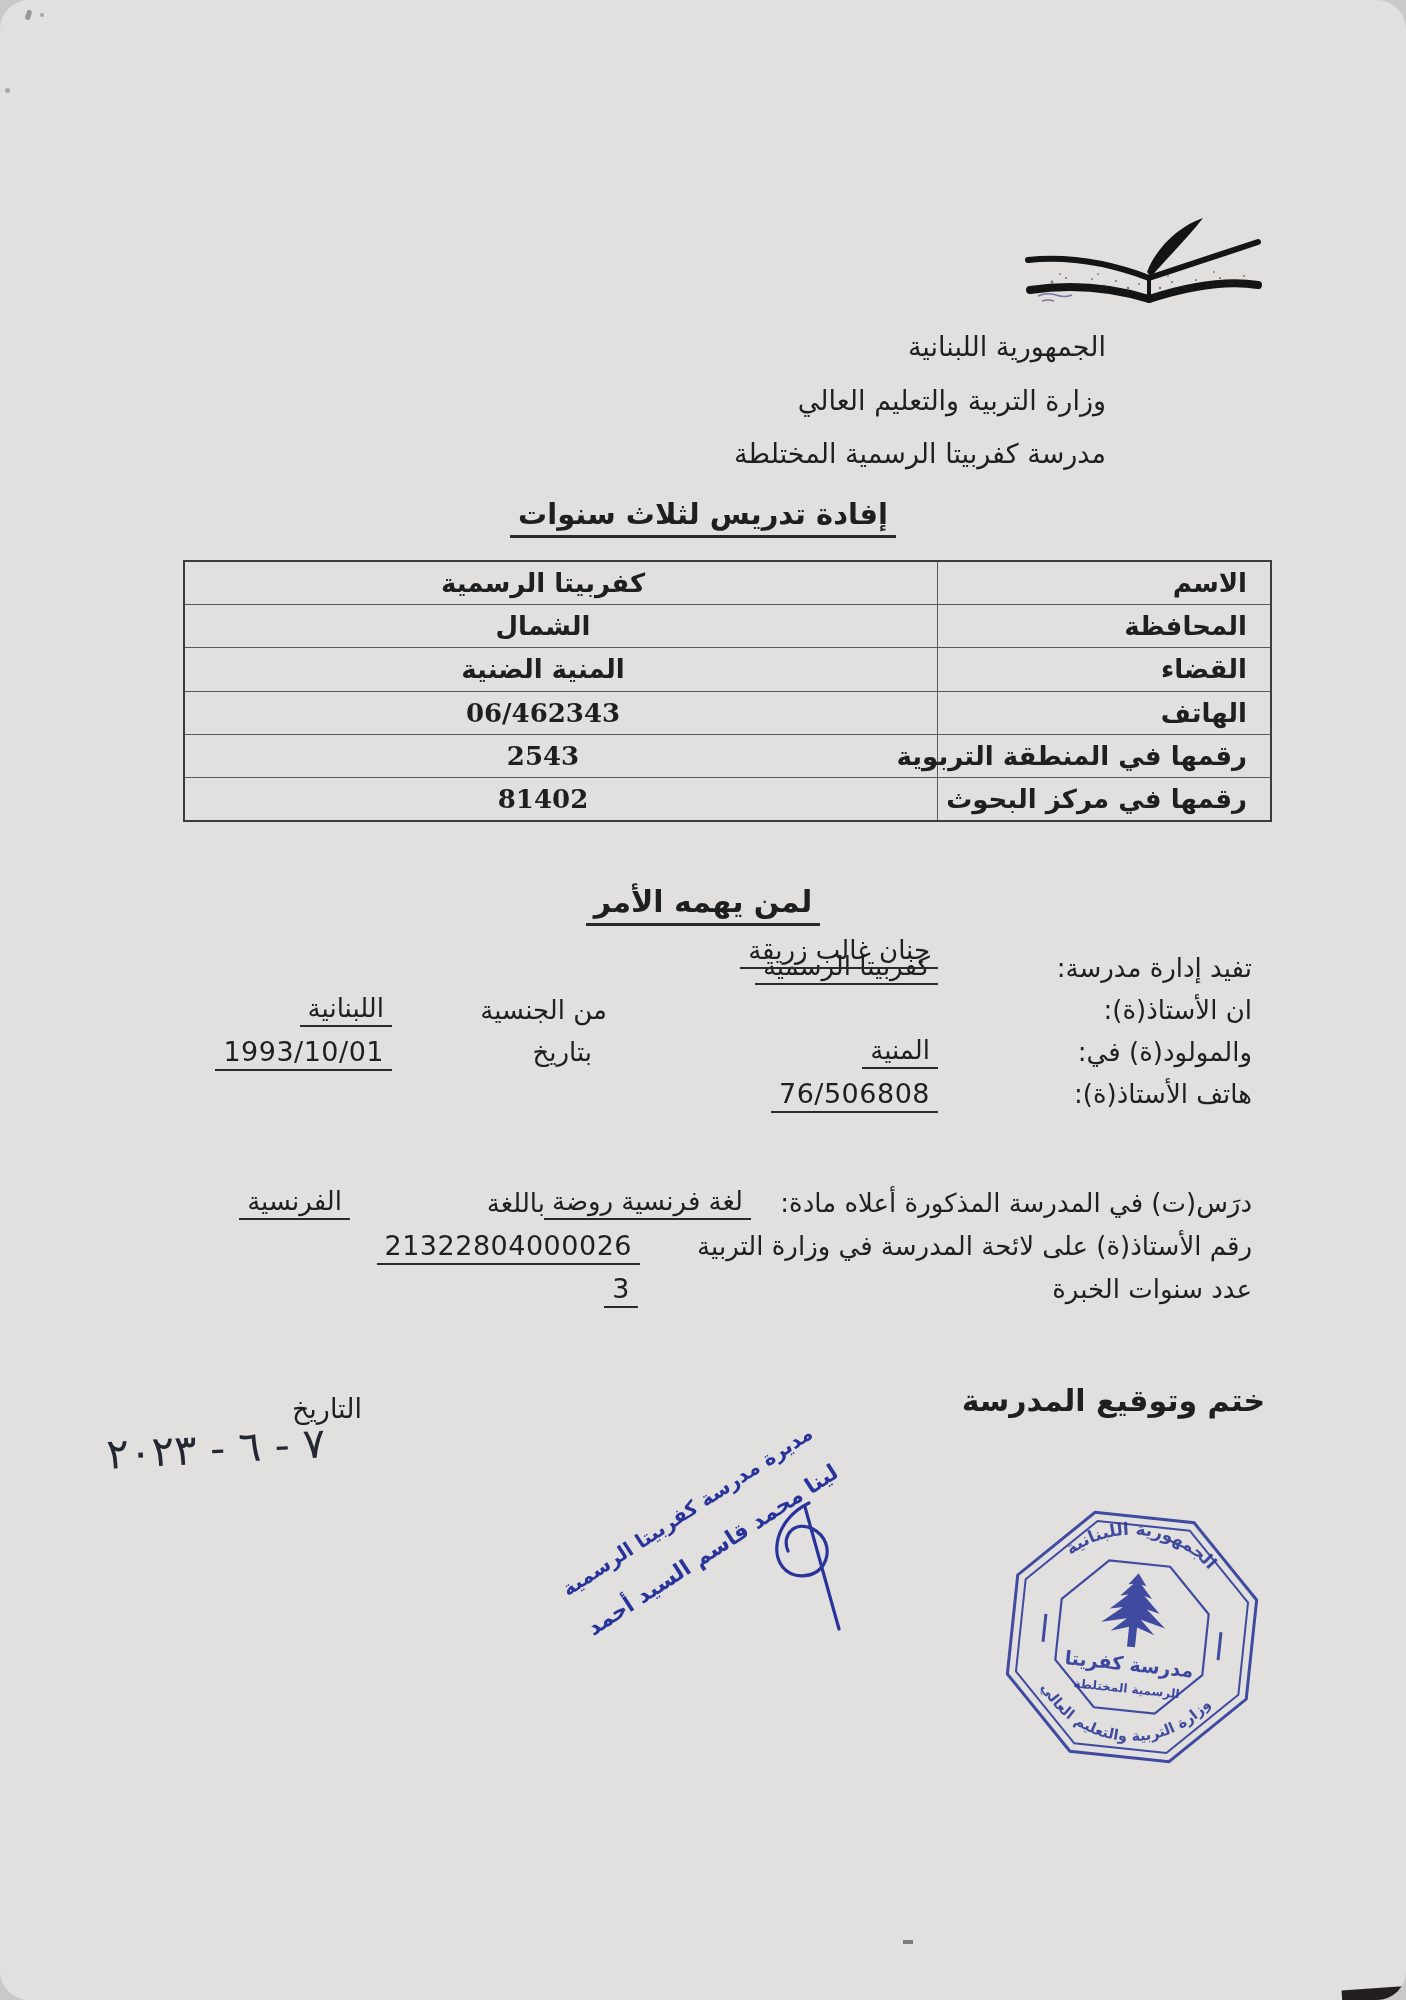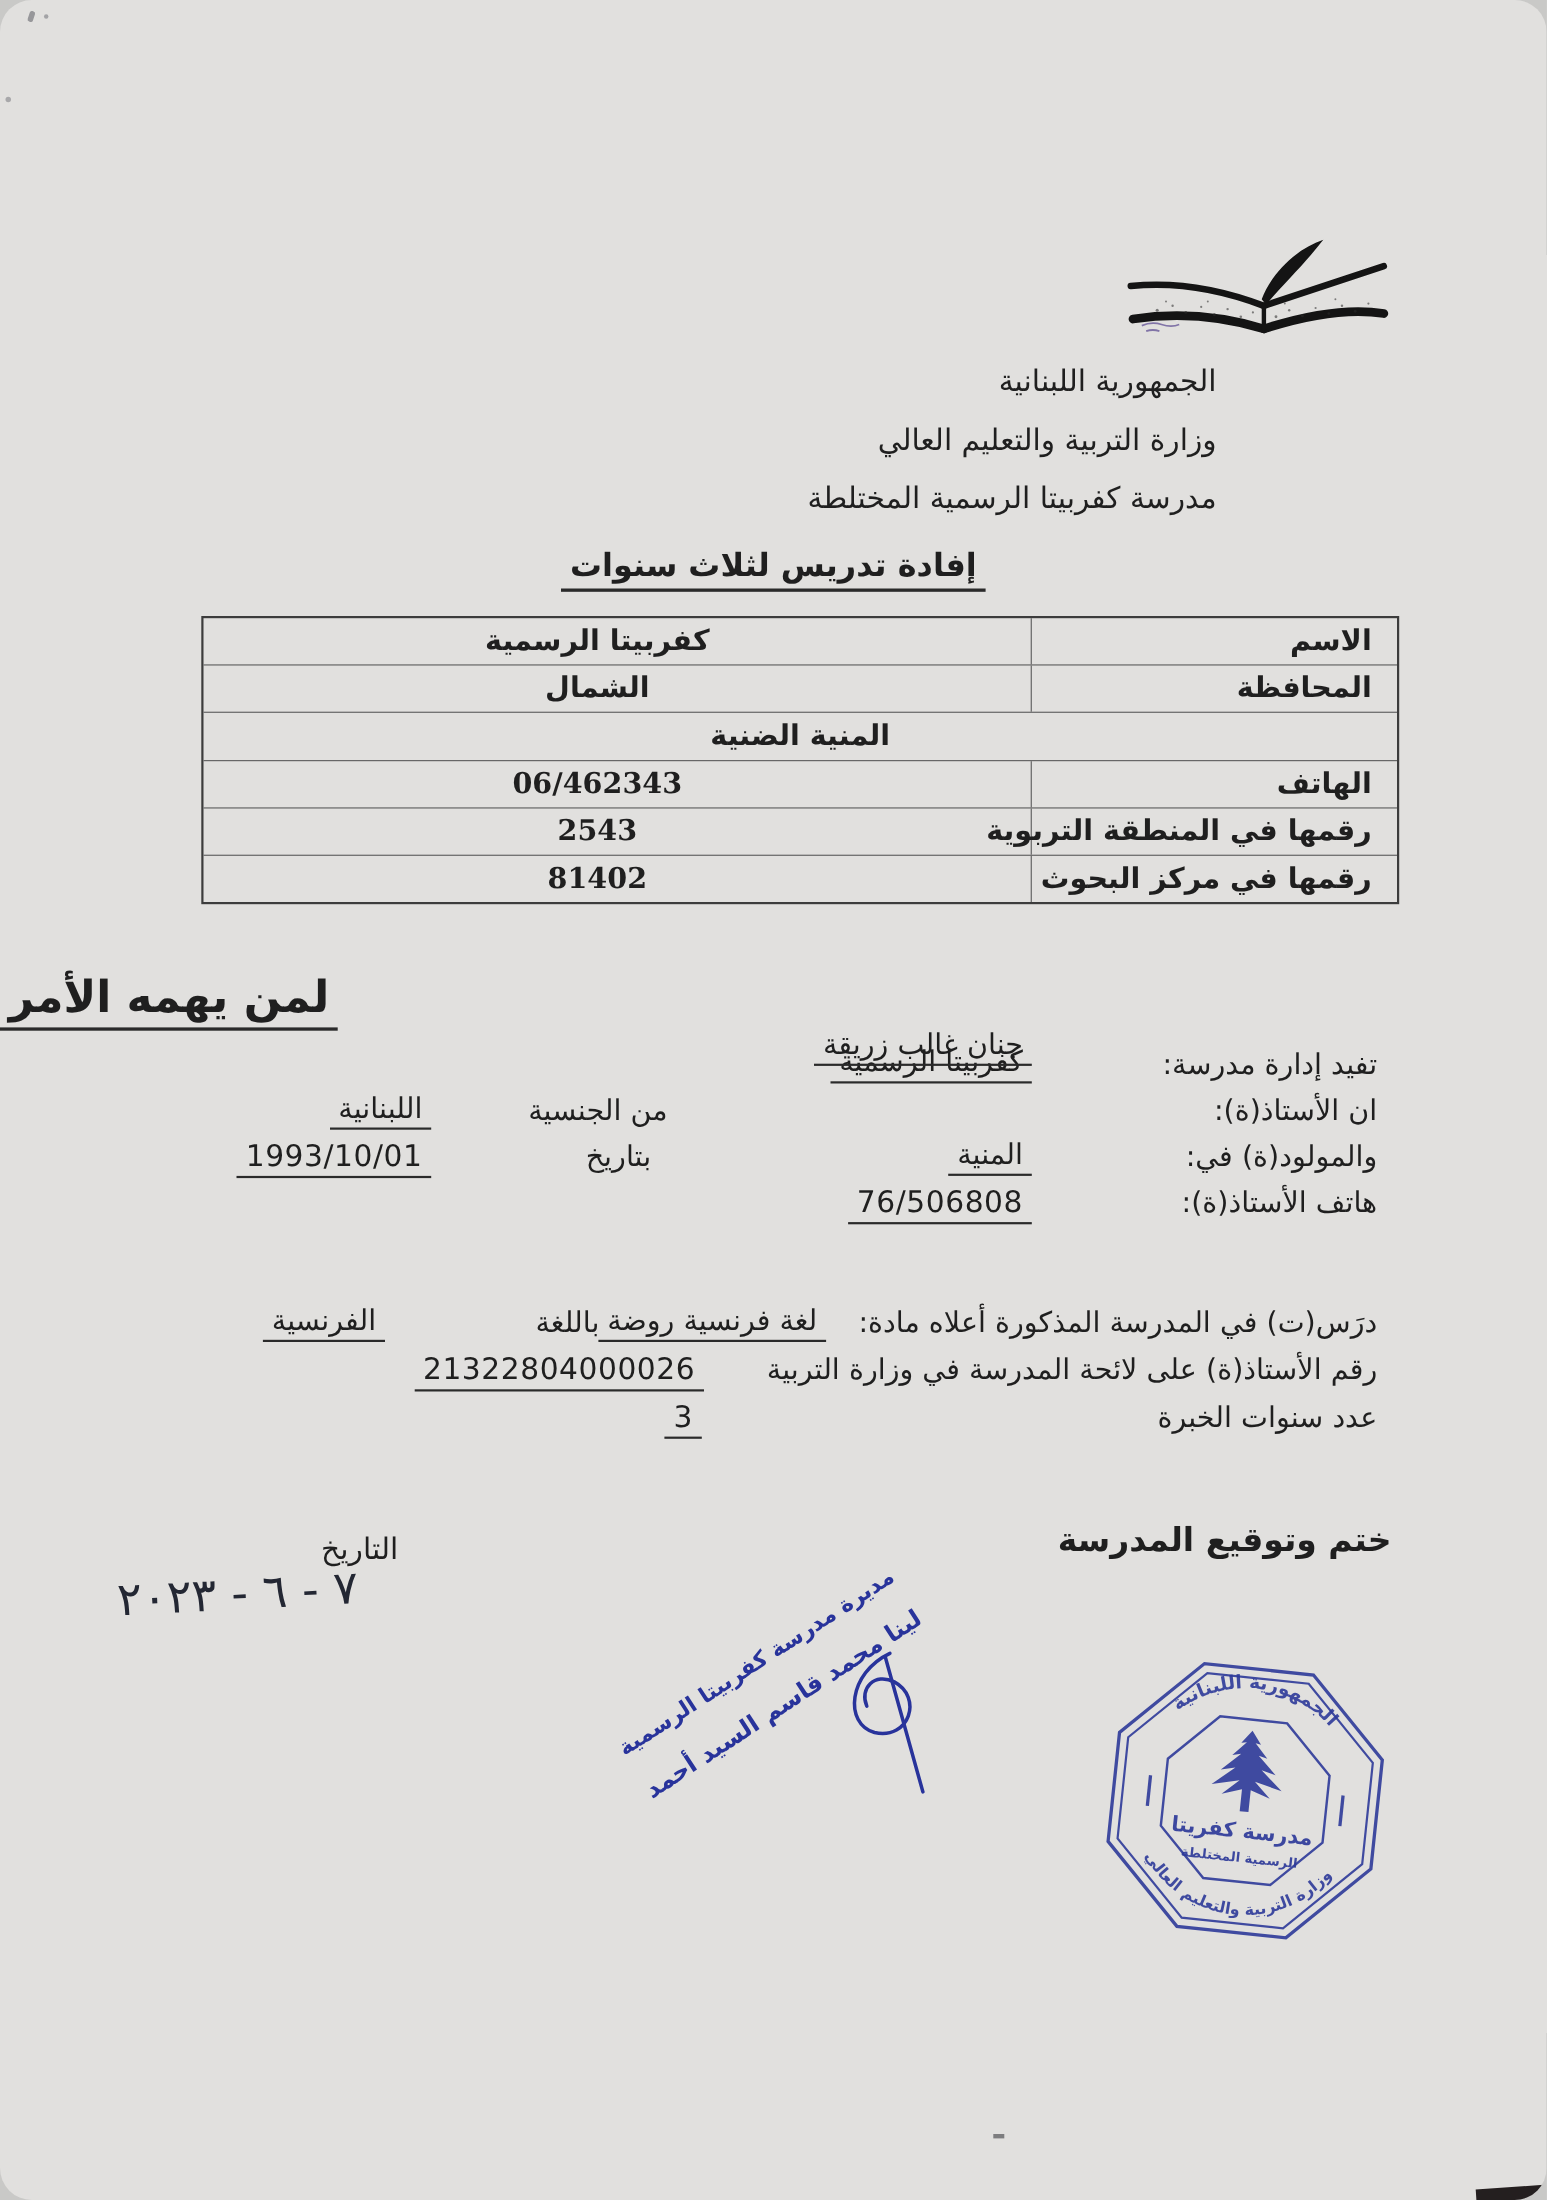--- a/index.html
+++ b/index.html
@@ -41,21 +41,21 @@
     font-size:26px;font-weight:bold;
     border-left:1px solid #5a5a5a;
     align-self:stretch;display:flex;align-items:center;justify-content:flex-start;margin-left:36px;
   }
   .tval{
     flex:1;text-align:center;font-size:26px;font-weight:bold;
     font-family:"DejaVu Serif","DejaVu Sans",serif;
   }
 
   
-  .section-title{left:0;width:1406px;text-align:left;top:884px;font-size:40px;}
+  .section-title{left:0;width:1406px;text-align:center;top:884px;font-size:30px;}
   .section-title .u{border-bottom-width:3px;padding-bottom:4px;}
 
   .lbl{font-size:26px;text-align:right;}
   .val{font-size:26px;}
 
   
   .hand-date{
     left:56px;top:1424px;width:320px;
     font-size:42px;letter-spacing:5px;text-align:center;
     color:#232733;transform:rotate(-3deg);
@@ -135,20 +135,21 @@
   <div class="abs info-table">
     <div class="trow">
       <div class="tlabel ar">الاسم</div>
       <div class="tval ar">كفربيتا الرسمية</div>
     </div>
     <div class="trow">
       <div class="tlabel ar">المحافظة</div>
       <div class="tval ar">الشمال</div>
     </div>
     <div class="trow">
+      <div class="tlabel ar">القضاء</div>
       <div class="tval ar">المنية الضنية</div>
     </div>
     <div class="trow">
       <div class="tlabel ar">الهاتف</div>
       <div class="tval">06/462343</div>
     </div>
     <div class="trow">
       <div class="tlabel ar">رقمها في المنطقة التربوية</div>
       <div class="tval">2543</div>
     </div>

